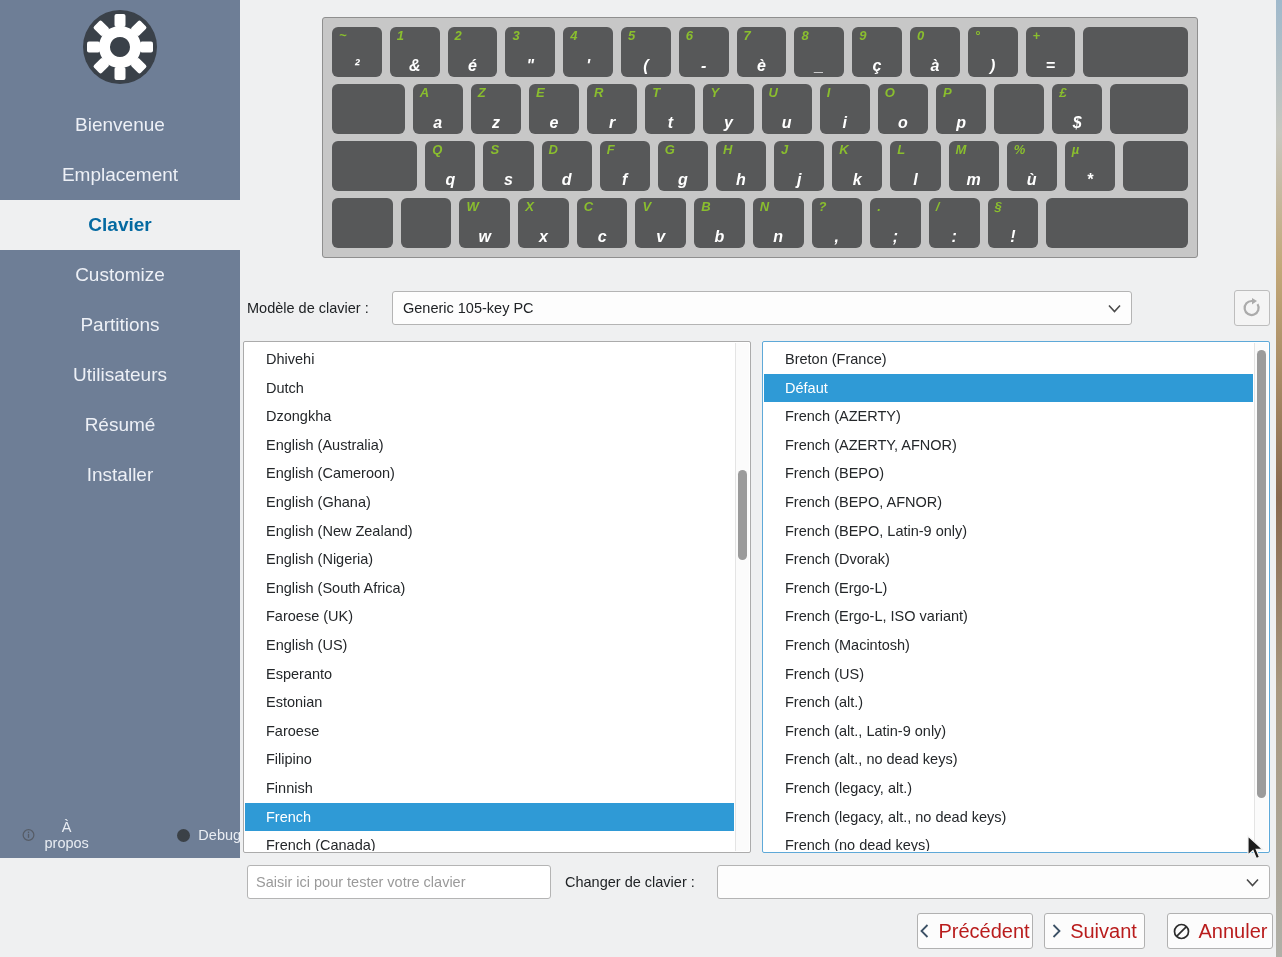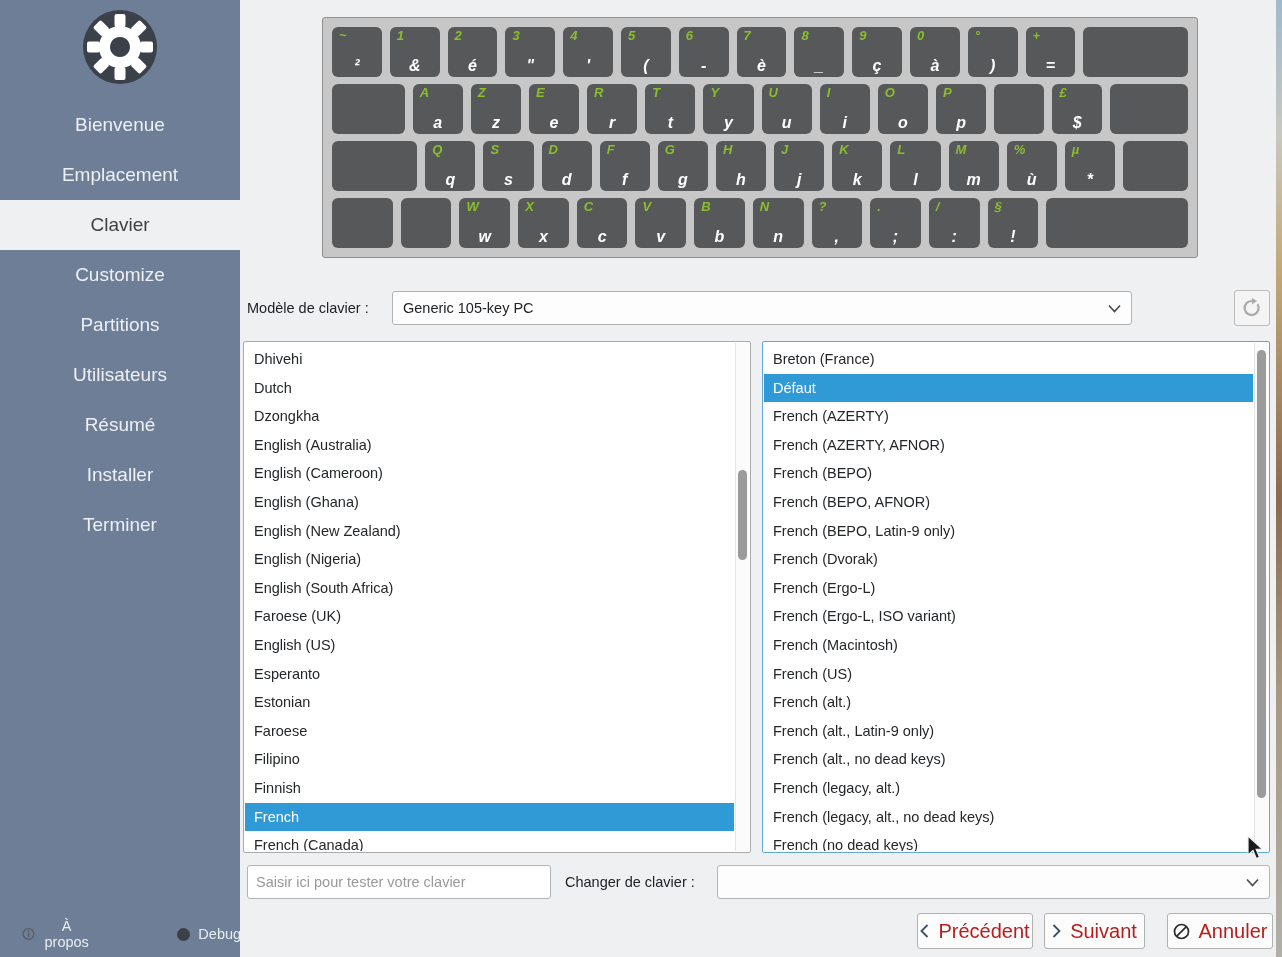--- a/index.html
+++ b/index.html
@@ -3,25 +3,25 @@
 <meta charset="utf-8">
 <style>
   * { margin:0; padding:0; box-sizing:border-box; }
   html,body { background:#444; }
   .app{
     position:relative; width:1282px; height:957px; overflow:hidden;
     font-family:"Liberation Sans","DejaVu Sans",sans-serif;
     background:#eff0f1;
   }
   
-  .sidebar{ position:absolute; left:0; top:0; width:240px; height:957px; background:#6e7e96; }
+  .sidebar{ position:absolute; left:0; top:0; width:240px; height:858px; background:#6e7e96; }
   .logo-wrap{ position:absolute; left:0; top:9px; width:240px; display:flex; justify-content:center; }
   .steps{ position:absolute; top:100px; left:0; width:240px; }
   .step{ height:50px; line-height:50px; text-align:center; font-size:19px; color:#edf0f6; }
-  .step.selected{ background:#eff0f1; color:#404040; }
+  .step.selected{ background:#eff0f1; color:#0369a1;font-weight:bold; }
   .side-bottom{ position:absolute; left:0; bottom:8px; width:240px; height:30px; display:flex; align-items:center; }
   .flatbtn{ display:flex; align-items:center; gap:8px; background:none; border:none;
     color:#e9edf3; font-size:14.5px; font-family:inherit; cursor:default; }
   .about-btn{ margin-left:22px; }
   .debug-btn{ margin-left:40px;padding-left:47px; }
   .debug-dot{ width:13px; height:13px; border-radius:50%; background:#3b4147; display:inline-block; }
   
   .kb-panel{ position:absolute; left:322px; top:17px; width:876px; height:241px;
     background:#c7c7c7; border:1px solid #8f8f8f; border-radius:3px;
     padding:9px; display:flex; flex-direction:column; gap:7px; }
@@ -39,21 +39,21 @@
   .model-combo{ left:392px; top:291px; width:740px; }
   .refresh-btn{ position:absolute; left:1234px; top:290px; width:36px; height:36px;
     background:#f4f4f4; border:1px solid #bdbdbd; border-radius:3px;
     display:flex; align-items:center; justify-content:center; }
   
   .list{ position:absolute; top:341px; width:508px; height:512px; background:#ffffff;
     border:1px solid #ababab; border-radius:2px; overflow:hidden; }
   .layout-list{ left:243px; }
   .variant-list{ left:762px; border-color:#5ea9d8; }
   .rows{ position:absolute; left:1px; top:3px; right:16px; bottom:1px; overflow:hidden; }
-  .lrow{ height:28.6px; line-height:28.6px; padding-left:9px; font-size:14.5px; color:#24272a;
+  .lrow{ height:28.6px; line-height:28.6px; padding-left:21px; font-size:14.5px; color:#24272a;
     white-space:nowrap; }
   .lrow.selected{ background:#2f9ad6; color:#ffffff; }
   .sb{ position:absolute; top:1px; bottom:1px; right:1px; width:14px; background:#fbfbfb;
     border-left:1px solid #e4e4e4; }
   .sb .thumb{ position:absolute; left:2px; width:9px; background:#9b9b9b; border-radius:4.5px; }
   .layout-thumb{ top:127px; height:90px; }
   .variant-thumb{ top:7px; height:448px; }
   
   .test-input{ position:absolute; left:247px; top:865px; width:304px; height:34px;
     background:#ffffff; border:1px solid #b4b4b4; border-radius:3px;
@@ -97,21 +97,20 @@
     <nav class="steps">
 
     <div class="step">Bienvenue</div>
         <div class="step">Emplacement</div>
         <div class="step selected">Clavier</div>
         <div class="step">Customize</div>
         <div class="step">Partitions</div>
         <div class="step">Utilisateurs</div>
         <div class="step">Résumé</div>
         <div class="step">Installer</div>
-        <div class="step">Terminer</div>
       </nav>
     <div class="side-bottom">
       <button class="flatbtn about-btn">
         <svg width="16" height="16" viewBox="0 0 16 16">
           <circle cx="8" cy="8" r="6.6" fill="none" stroke="#565c66" stroke-width="1.5"></circle>
           <rect x="7.2" y="6.5" width="1.6" height="5" fill="#565c66"></rect>
           <rect x="7.2" y="3.8" width="1.6" height="1.7" fill="#565c66"></rect>
         </svg>
         <span>À propos</span>
       </button>

